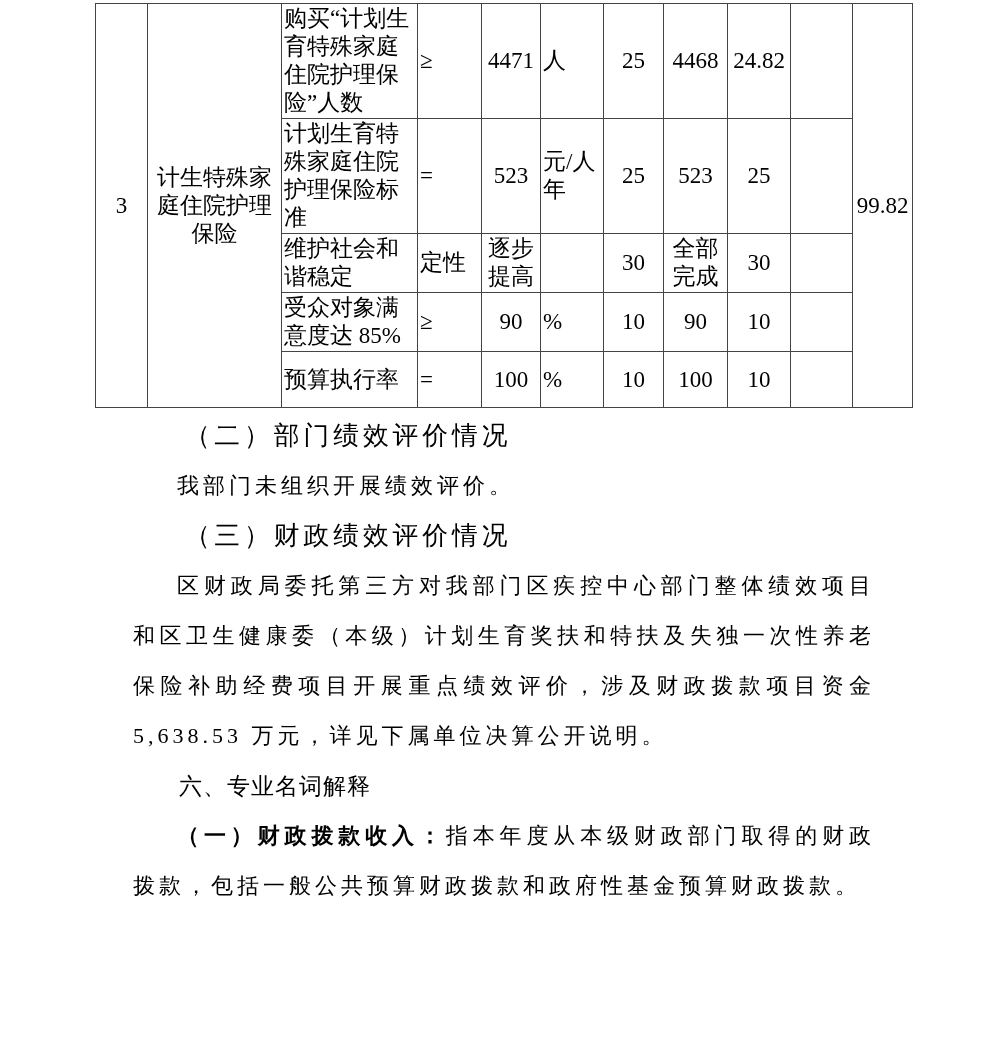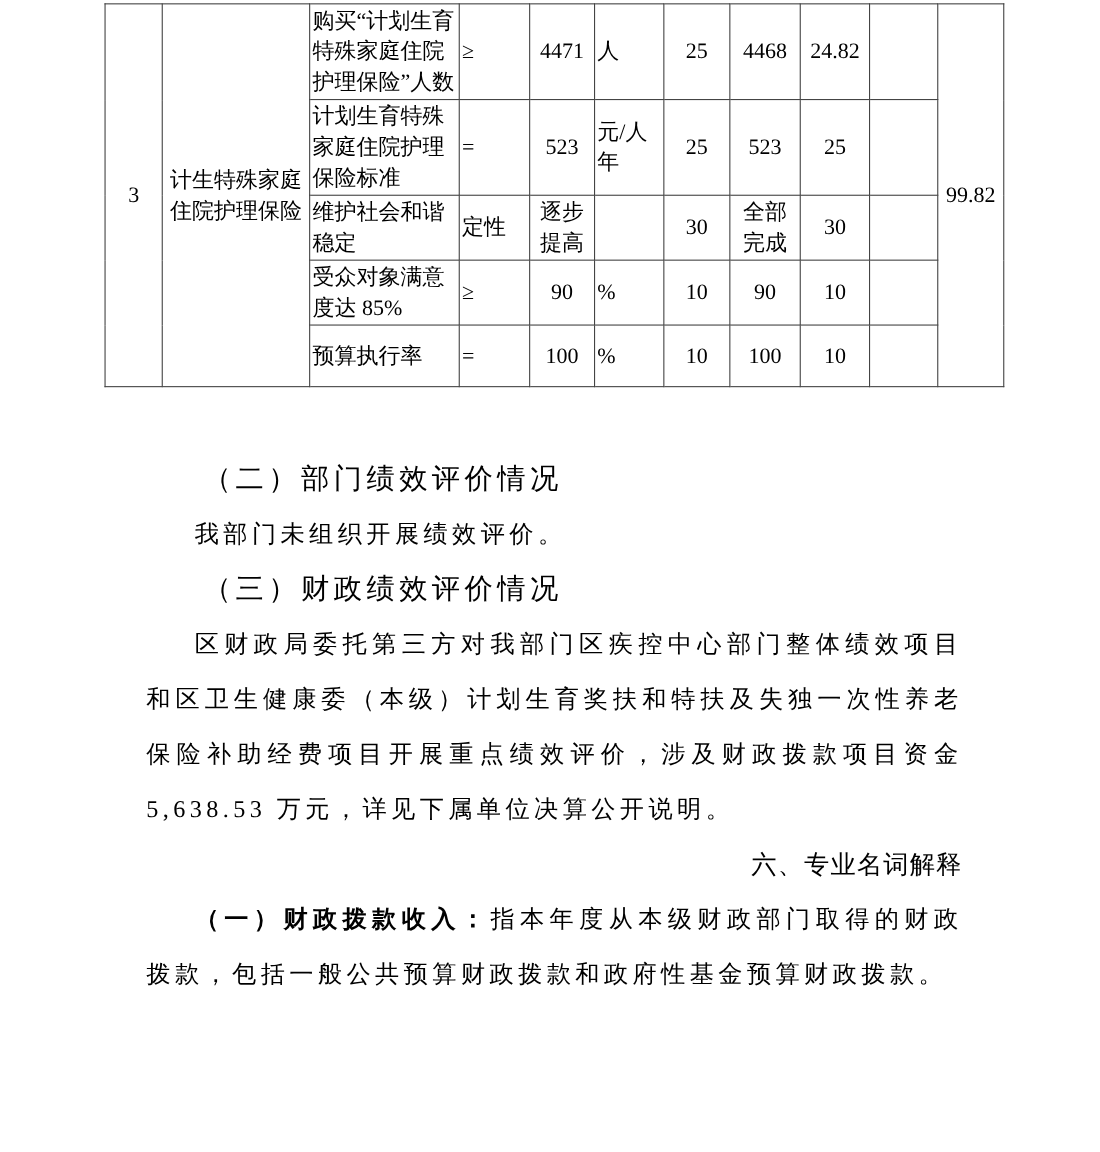--- a/index.html
+++ b/index.html
@@ -16,21 +16,21 @@
   table.perf{
     position:absolute;
     left:95px;
     top:3px;
     width:818px;
     border-collapse:collapse;
     table-layout:fixed;
   }
   table.perf td{
     border:1px solid #444;
-    font-size:20px;
+    font-size:23px;
     line-height:28px;
     vertical-align:middle;
     padding:1px 2px;
     overflow:hidden;
   }
   td.ctr{text-align:center;}
   td.num{text-align:center;padding-right:5px;}
   td.ind{text-align:left;padding-left:3px;padding-right:1px;}
   td.op{text-align:left;padding-left:2px;}
   td.unit{text-align:left;padding-left:4px;word-break:break-all;}
@@ -50,21 +50,20 @@
     text-indent:2em;
     font-weight:normal;
   }
   .para{text-align:justify;}
   .h-kai{font-weight:bold;}
   .h-hei{
     font-family:"Liberation Sans","DejaVu Sans",sans-serif;
     font-weight:bold;
     font-size:23px;
     letter-spacing:1px;
-    text-align:right;
   }
   .lead{font-weight:bold;}
 </style>
 </head>
 <body>
 
 <div class="page">
 
   <table class="perf">
     <colgroup>

